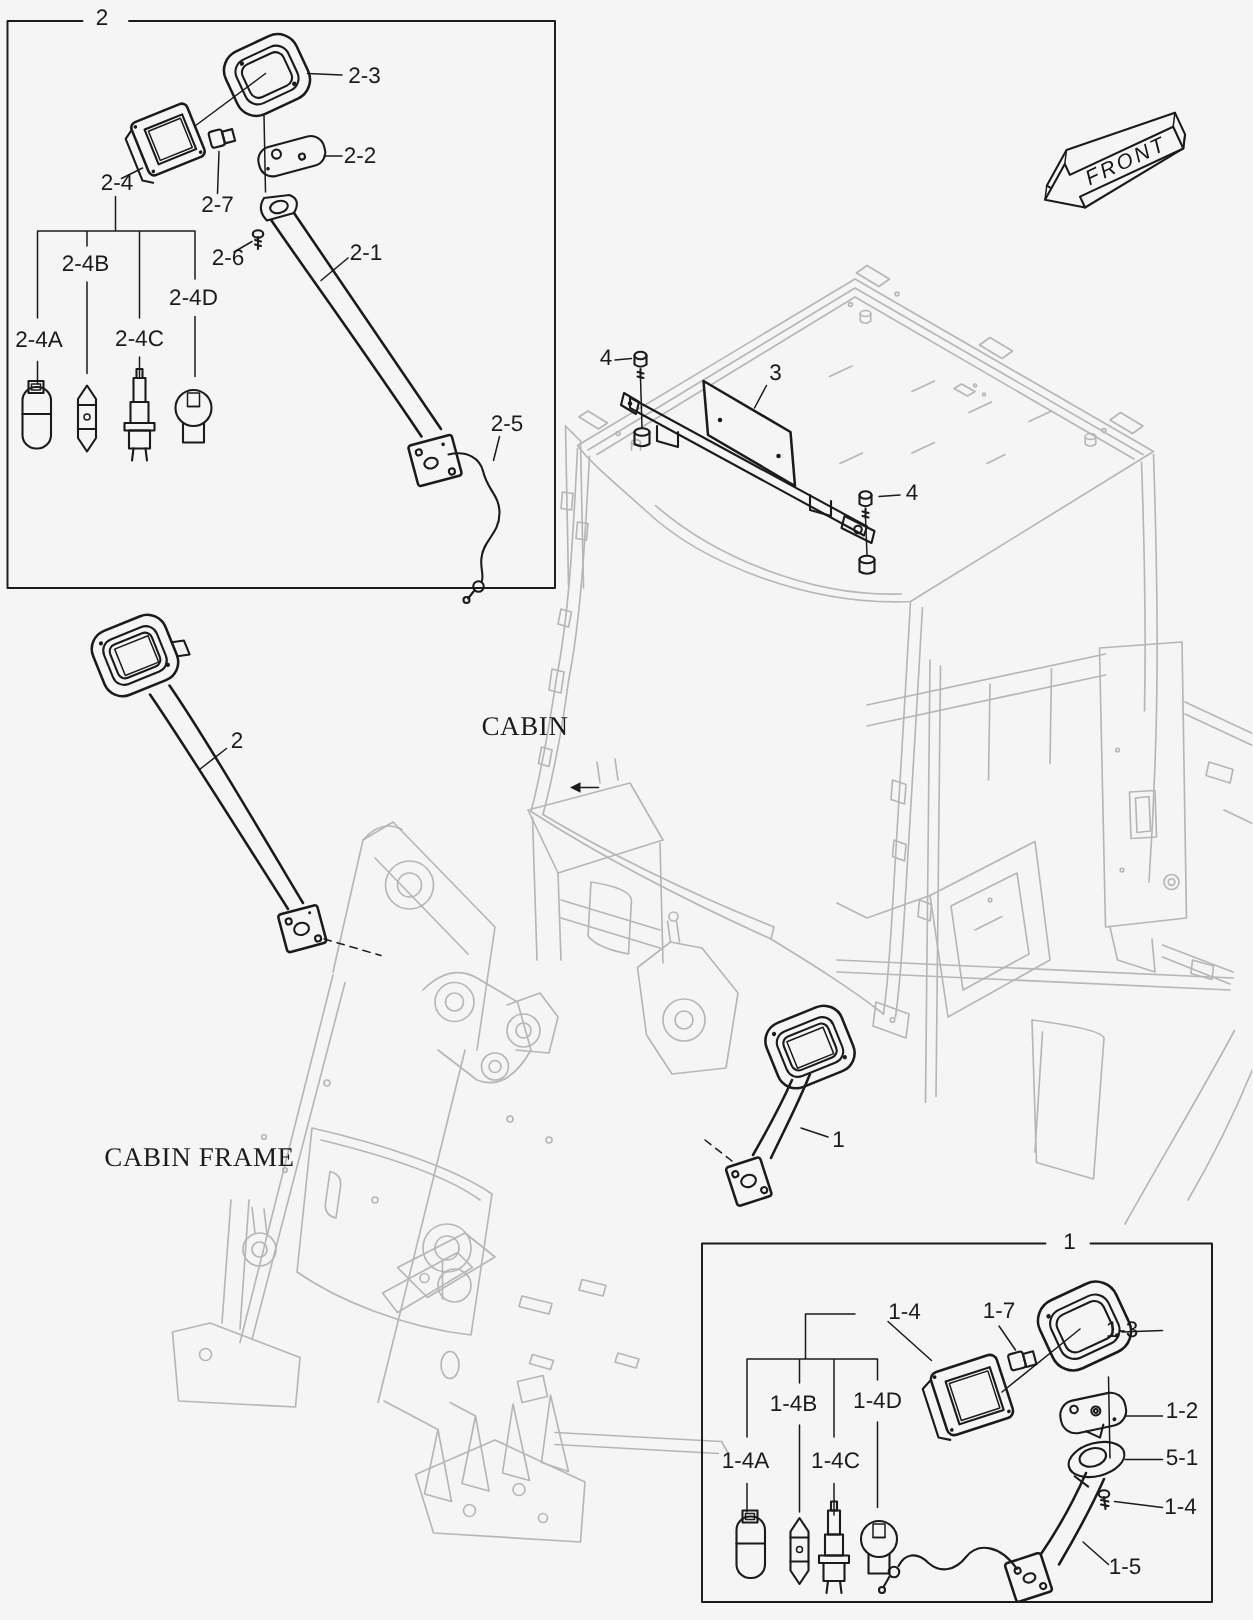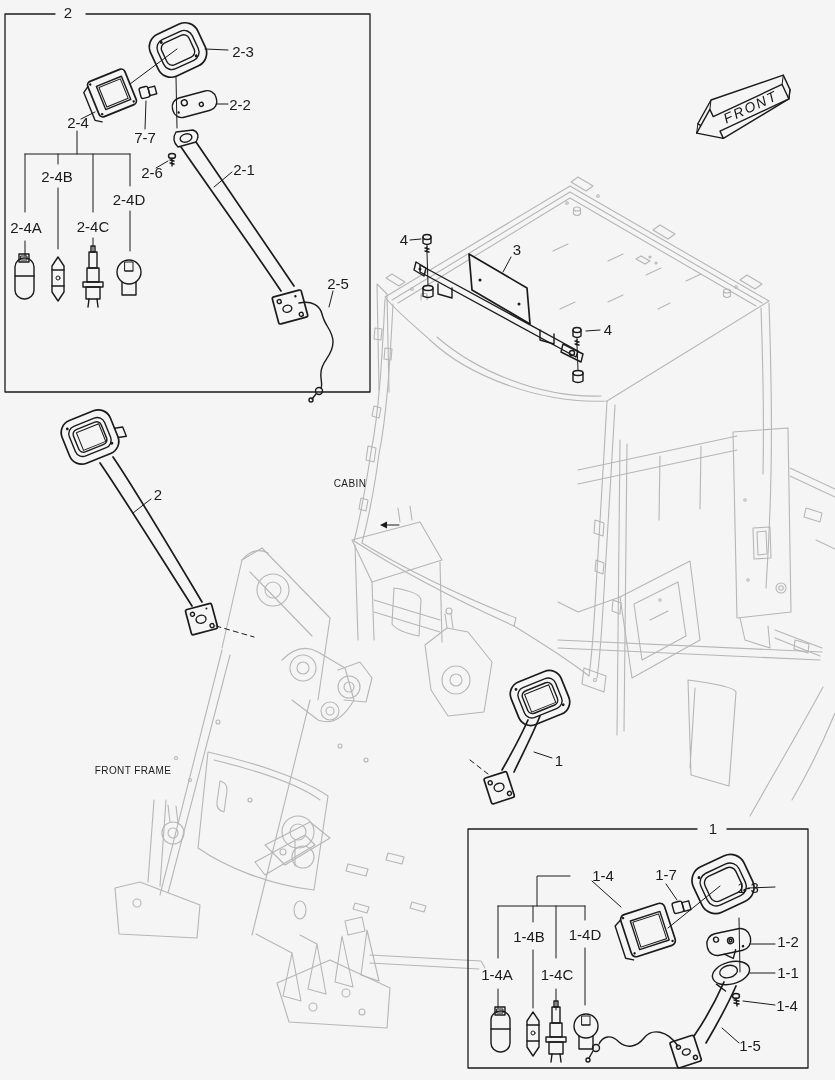--- a/index.html
+++ b/index.html
@@ -1,21 +1,21 @@
 <!DOCTYPE html>
 <html><head>
 <meta charset="utf-8">
 <style>
   html,body{margin:0;padding:0;background:#f5f5f6;}
   .stage{position:relative;width:835px;height:1080px;background:#f5f5f6;overflow:hidden;
          font-family:"Liberation Sans",sans-serif;}
   .stage svg{position:absolute;left:0;top:0;}
   .cl{position:absolute;transform:translate(-50%,-50%);font-size:15px;color:#1b1b1b;
       white-space:nowrap;line-height:1;}
-  .sc{font-size:10px;letter-spacing:.4px;}
+  .sc{font-size:18px;letter-spacing:.4px;font-family:Liberation Serif, serif;}
   .ghost{stroke:#b6b6b6;fill:none;stroke-width:1.1;stroke-linejoin:round;stroke-linecap:round;}
   .ghost .fillbg{fill:#f5f5f6;}
   .blk{stroke:#1b1b1b;fill:none;stroke-width:1.7;stroke-linejoin:round;stroke-linecap:round;}
   .blk .thin{stroke-width:1;}
   .blk .med{stroke-width:1.4;}
   .blk .box{stroke-width:1.3;}
   .blk .fillbg{fill:#f5f5f6;}
   .blk .dot{fill:#1b1b1b;stroke:none;}
   .arrowtext{font-family:"Liberation Sans",sans-serif;font-style:italic;font-size:14px;
              letter-spacing:2px;fill:#141414;stroke:none;}
@@ -428,43 +428,43 @@
       <path class="fillbg med" d="M-50,0 L-28,-16 L-28,-8 L48,-8 L48,8 L-28,8 L-28,16 Z" stroke="#1b1b1b"></path>
       <path class="thin" d="M-50,0 L-45,-8 M-28,-16 L-23,-24 M48,-8 L53,-16 M48,8 L53,0"></path>
       <text class="arrowtext" x="10" y="4" text-anchor="middle">FRONT</text>
     </g>
   </g>
 </svg>
 
   <div class="cl" style="left:68px;top:12px">2</div>
   <div class="cl" style="left:243px;top:51px">2-3</div>
   <div class="cl" style="left:78px;top:122px">2-4</div>
-  <div class="cl" style="left:145px;top:137px">7-7</div>
+  <div class="cl" style="left:145px;top:137px">2-7</div>
   <div class="cl" style="left:240px;top:104px">2-2</div>
   <div class="cl" style="left:152px;top:172px">2-6</div>
   <div class="cl" style="left:244px;top:169px">2-1</div>
   <div class="cl" style="left:338px;top:283px">2-5</div>
   <div class="cl" style="left:57px;top:176px">2-4B</div>
   <div class="cl" style="left:129px;top:199px">2-4D</div>
   <div class="cl" style="left:26px;top:227px">2-4A</div>
   <div class="cl" style="left:93px;top:226px">2-4C</div>
 
   <div class="cl" style="left:404px;top:239px">4</div>
   <div class="cl" style="left:517px;top:249px">3</div>
   <div class="cl" style="left:608px;top:329px">4</div>
   <div class="cl sc" style="left:350px;top:484px">CABIN</div>
   <div class="cl" style="left:158px;top:494px">2</div>
-  <div class="cl sc" style="left:133px;top:771px">FRONT FRAME</div>
+  <div class="cl sc" style="left:133px;top:771px">CABIN FRAME</div>
   <div class="cl" style="left:559px;top:760px">1</div>
 
   <div class="cl" style="left:713px;top:828px">1</div>
   <div class="cl" style="left:603px;top:875px">1-4</div>
   <div class="cl" style="left:666px;top:874px">1-7</div>
   <div class="cl" style="left:748px;top:887px">1-3</div>
   <div class="cl" style="left:788px;top:941px">1-2</div>
-  <div class="cl" style="left:788px;top:972px">1-1</div>
+  <div class="cl" style="left:788px;top:972px">5-1</div>
   <div class="cl" style="left:787px;top:1005px">1-4</div>
   <div class="cl" style="left:750px;top:1045px">1-5</div>
   <div class="cl" style="left:529px;top:936px">1-4B</div>
   <div class="cl" style="left:585px;top:934px">1-4D</div>
   <div class="cl" style="left:497px;top:974px">1-4A</div>
   <div class="cl" style="left:557px;top:974px">1-4C</div>
 </div>
 
 </body></html>

